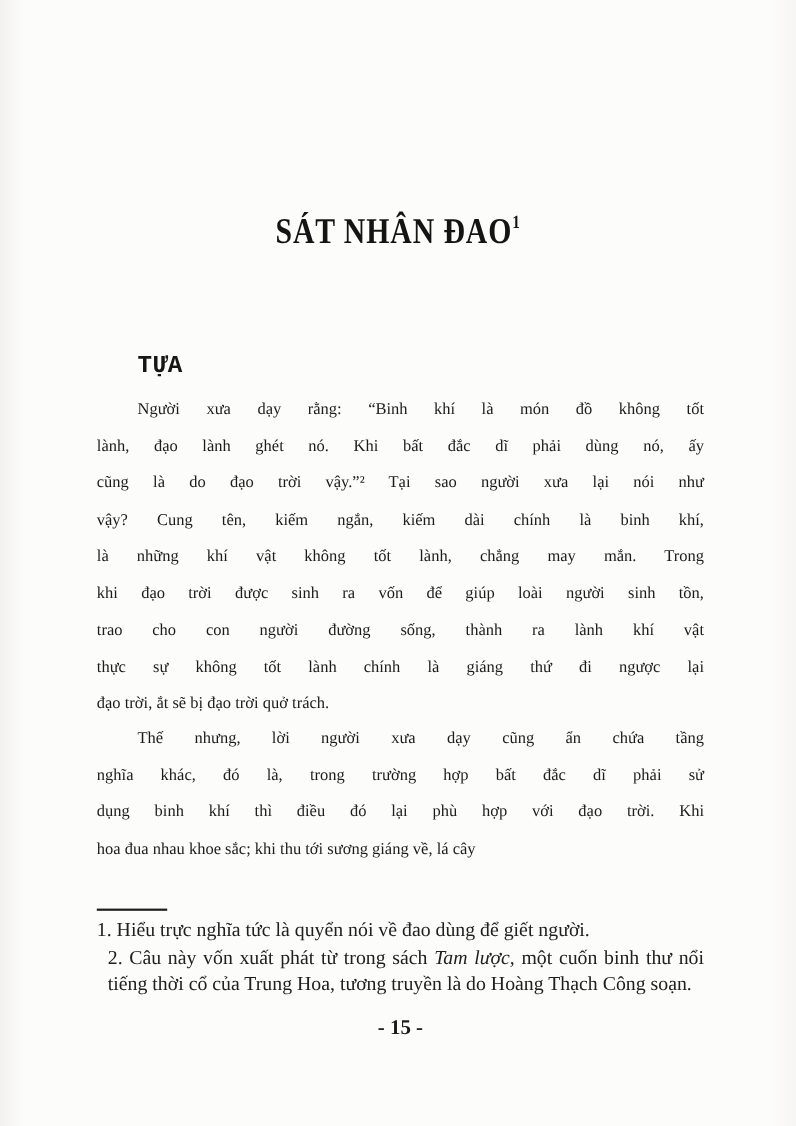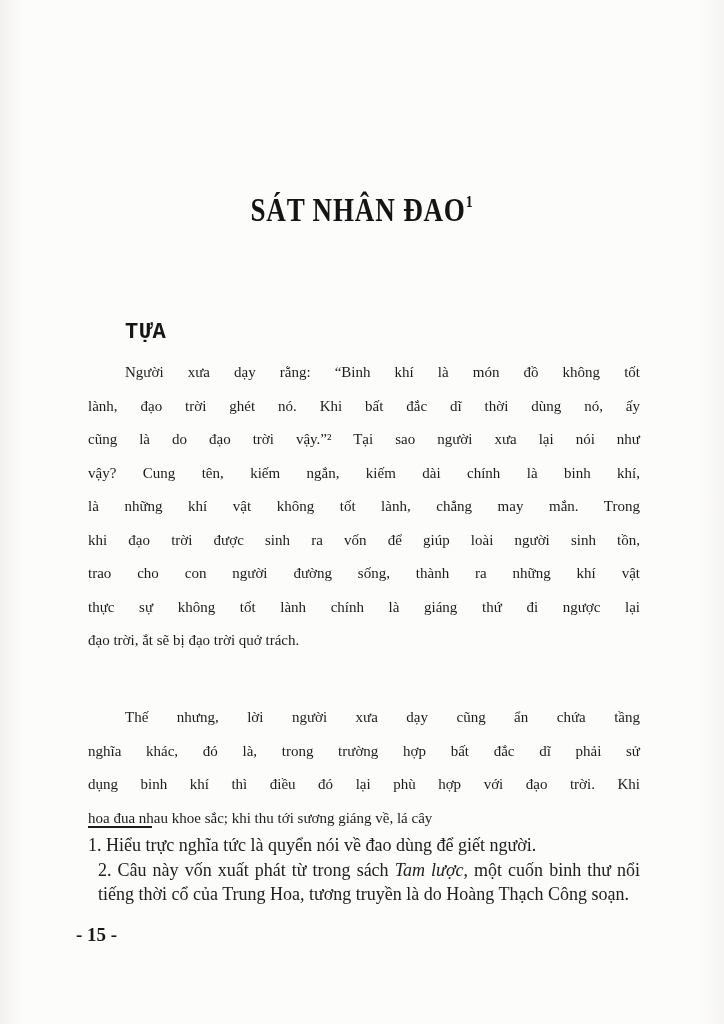--- a/index.html
+++ b/index.html
@@ -55,21 +55,21 @@
   }
   .para {
     position: absolute;
     left: 88px;
     width: 552px;
     font-size: 15px;
     line-height: 33.5px;
     color: #1c1c1c;
   }
   .para1 { top: 356px; }
-  .para2 { top: 655px; margin-top: 46px; }
+  .para2 { top: 655px; }
   .line {
     text-align: justify;
     text-align-last: justify;
   }
   .line.last { text-align-last: left; }
   .para .line.first { padding-left: 37px; }
   .fn-rule {
     position: absolute;
     top: 826px;
     left: 88px;
@@ -91,47 +91,47 @@
     text-align: left;
   }
   .fn.fn2 {
     text-align: justify;
     text-align-last: left;
     margin-left: 10px;
   }
   .pageno {
     position: absolute;
     top: 924px;
-    left: 76px;
+    left: 88px;
     width: 552px;
-    text-align: left;
+    text-align: center;
     font-size: 19px;
     font-weight: bold;
     color: #1a1a1a;
   }
 </style>
 </head>
 <body>
 
 <div class="page">
 
   <h1 class="title">
     <span class="title-inner"><span>SÁT NHÂN ĐAO</span><sup>1</sup></span>
   </h1>
 
   <h2 class="section">TỰA</h2>
 
   <div class="para para1">
       <div class="line first">Người xưa dạy rằng: “Binh khí là món đồ không tốt</div>
-      <div class="line">lành, đạo trời ghét nó. Khi bất đắc dĩ thời dùng nó, ấy</div>
+      <div class="line">lành, đạo lành ghét nó. Khi bất đắc dĩ phải dùng nó, ấy</div>
       <div class="line">cũng là do đạo trời vậy.”² Tại sao người xưa lại nói như</div>
       <div class="line">vậy? Cung tên, kiếm ngắn, kiếm dài chính là binh khí,</div>
       <div class="line">là những khí vật không tốt lành, chẳng may mắn. Trong</div>
       <div class="line">khi đạo trời được sinh ra vốn để giúp loài người sinh tồn,</div>
-      <div class="line">trao cho con người đường sống, thành ra những khí vật</div>
+      <div class="line">trao cho con người đường sống, thành ra lành khí vật</div>
       <div class="line">thực sự không tốt lành chính là giáng thứ đi ngược lại</div>
       <div class="line last">đạo trời, ắt sẽ bị đạo trời quở trách.</div>
     </div>
 
   <div class="para para2">
       <div class="line first">Thế nhưng, lời người xưa dạy cũng ẩn chứa tầng</div>
       <div class="line">nghĩa khác, đó là, trong trường hợp bất đắc dĩ phải sử</div>
       <div class="line">dụng binh khí thì điều đó lại phù hợp với đạo trời. Khi</div>
       <div class="line last">hoa đua nhau khoe sắc; khi thu tới sương giáng về, lá cây</div>
     </div>

